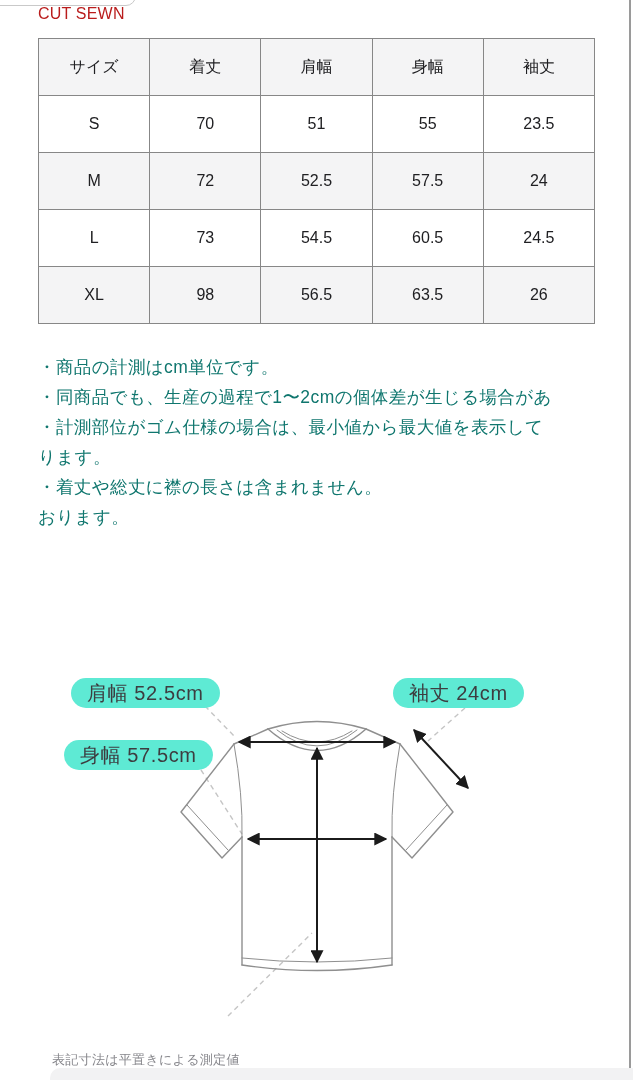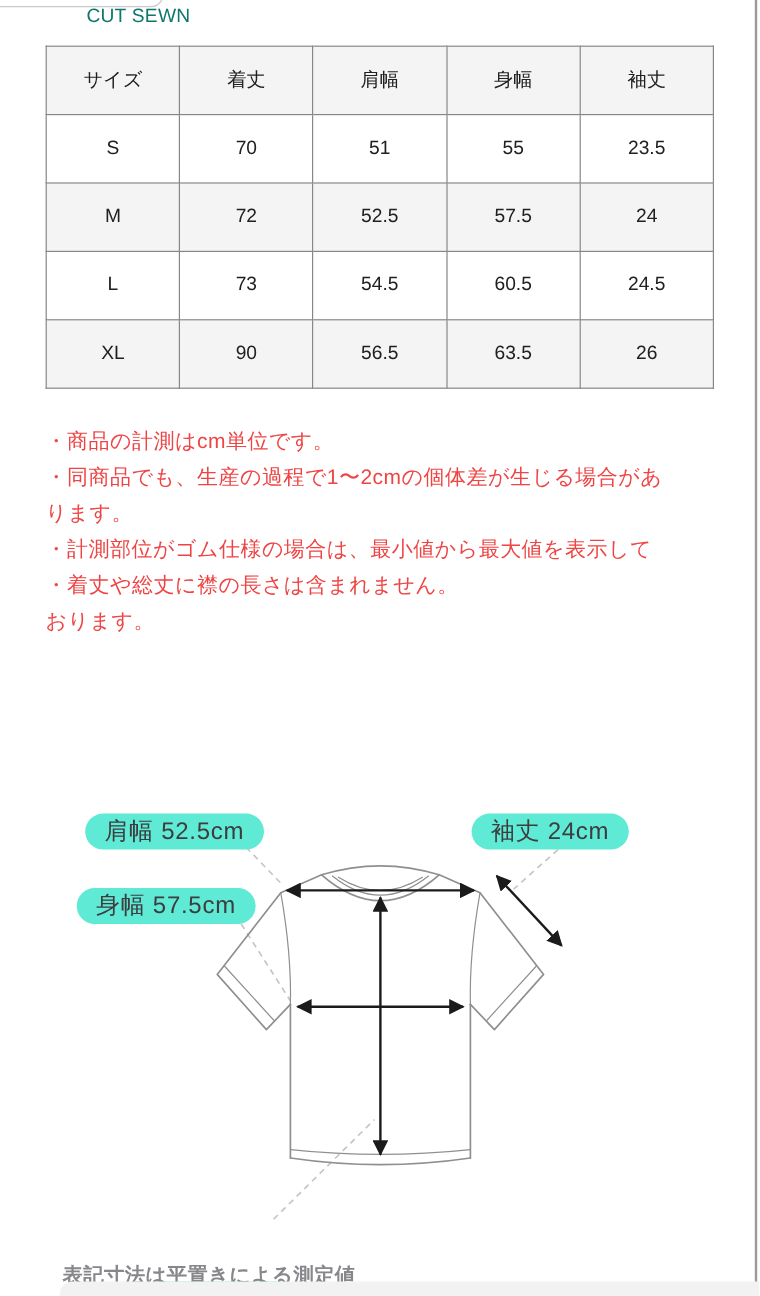--- a/index.html
+++ b/index.html
@@ -3,46 +3,46 @@
 <meta charset="utf-8">
 <style>
   html,body{margin:0;padding:0;background:#fff;}
   body{font-family:"Liberation Sans","DejaVu Sans",sans-serif;-webkit-font-smoothing:antialiased;}
   #screen{position:relative;width:633px;height:1080px;background:#ffffff;overflow:hidden;}
 
   
   .tab-fragment{position:absolute;left:-16px;top:-22px;width:150px;height:26px;
     background:#fff;border:1.5px solid #c9c9c9;border-radius:10px;}
 
-  .page-title{position:absolute;left:38px;top:5px;font-size:16px;color:#0f766e;
-    letter-spacing:0.2px;margin-left:34px;}
+  .page-title{position:absolute;left:38px;top:5px;font-size:16px;color:#b91c1c;
+    letter-spacing:0.2px;}
 
   
   table.size-table{position:absolute;left:38px;top:38px;width:557px;
     border-collapse:collapse;table-layout:fixed;}
   table.size-table th,table.size-table td{border:1px solid #878787;height:56px;
     text-align:center;vertical-align:middle;font-size:16px;font-weight:400;color:#202023;
     background:#ffffff;padding:0;margin-top:20px;}
   table.size-table thead th{background:#f4f4f5;}
   table.size-table tbody tr.striped td{background:#f4f4f5;}
 
   
-  .notes{position:absolute;left:38px;top:352px;width:580px;color:#ef4444;}
+  .notes{position:absolute;left:38px;top:352px;width:580px;color:#0f766e;}
   .note-line{font-size:17.5px;line-height:30px;letter-spacing:0.4px;white-space:nowrap;}
 
   
   .diagram-svg{position:absolute;left:0;top:650px;}
   .pill{position:absolute;background:#5eead4;border-radius:17px;padding:4px 16px;
     font-size:20px;line-height:22px;color:#3d3d40;letter-spacing:0.6px;white-space:nowrap;}
   .pill-shoulder{left:71px;top:678px;}
   .pill-sleeve{left:393px;top:678px;}
   .pill-chest{left:64px;top:740px;}
   .pill-length{left:116px;top:1068px;}
-  .footnote{position:absolute;left:52px;top:1051px;font-size:17px;color:#86868b;
-    letter-spacing:0.3px;white-space:nowrap;font-weight:bold;}
+  .footnote{position:absolute;left:52px;top:1051px;font-size:13px;color:#86868b;
+    letter-spacing:0.3px;white-space:nowrap;}
 
   
   .scrollbar{position:absolute;left:629px;top:0;width:2px;height:1080px;background:#9a9a9a;}
 
   
   .bottom-strip{position:absolute;left:50px;top:1068px;width:583px;height:12px;
     background:#f2f2f3;border-top-left-radius:10px;}
 </style>
 </head>
 <body>
@@ -80,33 +80,33 @@
       </tr>
       <tr>
         <td>L</td>
         <td>73</td>
         <td>54.5</td>
         <td>60.5</td>
         <td>24.5</td>
       </tr>
       <tr class="striped">
         <td>XL</td>
-        <td>90</td>
+        <td>98</td>
         <td>56.5</td>
         <td>63.5</td>
         <td>26</td>
       </tr>
     </tbody>
   </table>
 
   <div class="notes">
     <div class="note-line">・商品の計測はcm単位です。</div>
     <div class="note-line">・同商品でも、生産の過程で1〜2cmの個体差が生じる場合があ</div>
+    <div class="note-line">・計測部位がゴム仕様の場合は、最小値から最大値を表示して</div>
     <div class="note-line">ります。</div>
-    <div class="note-line">・計測部位がゴム仕様の場合は、最小値から最大値を表示して</div>
     <div class="note-line">・着丈や総丈に襟の長さは含まれません。</div>
     <div class="note-line">おります。</div>
   </div>
 
   <svg class="diagram-svg" width="633" height="400" viewBox="0 650 633 400" xmlns="http://www.w3.org/2000/svg">
     <defs>
       <marker id="ah" viewBox="0 0 10 10" refX="9" refY="5" markerWidth="6.5" markerHeight="6.5" orient="auto-start-reverse">
         <path d="M0 0 L10 5 L0 10 z" fill="#1b1b1b"></path>
       </marker>
     </defs>

